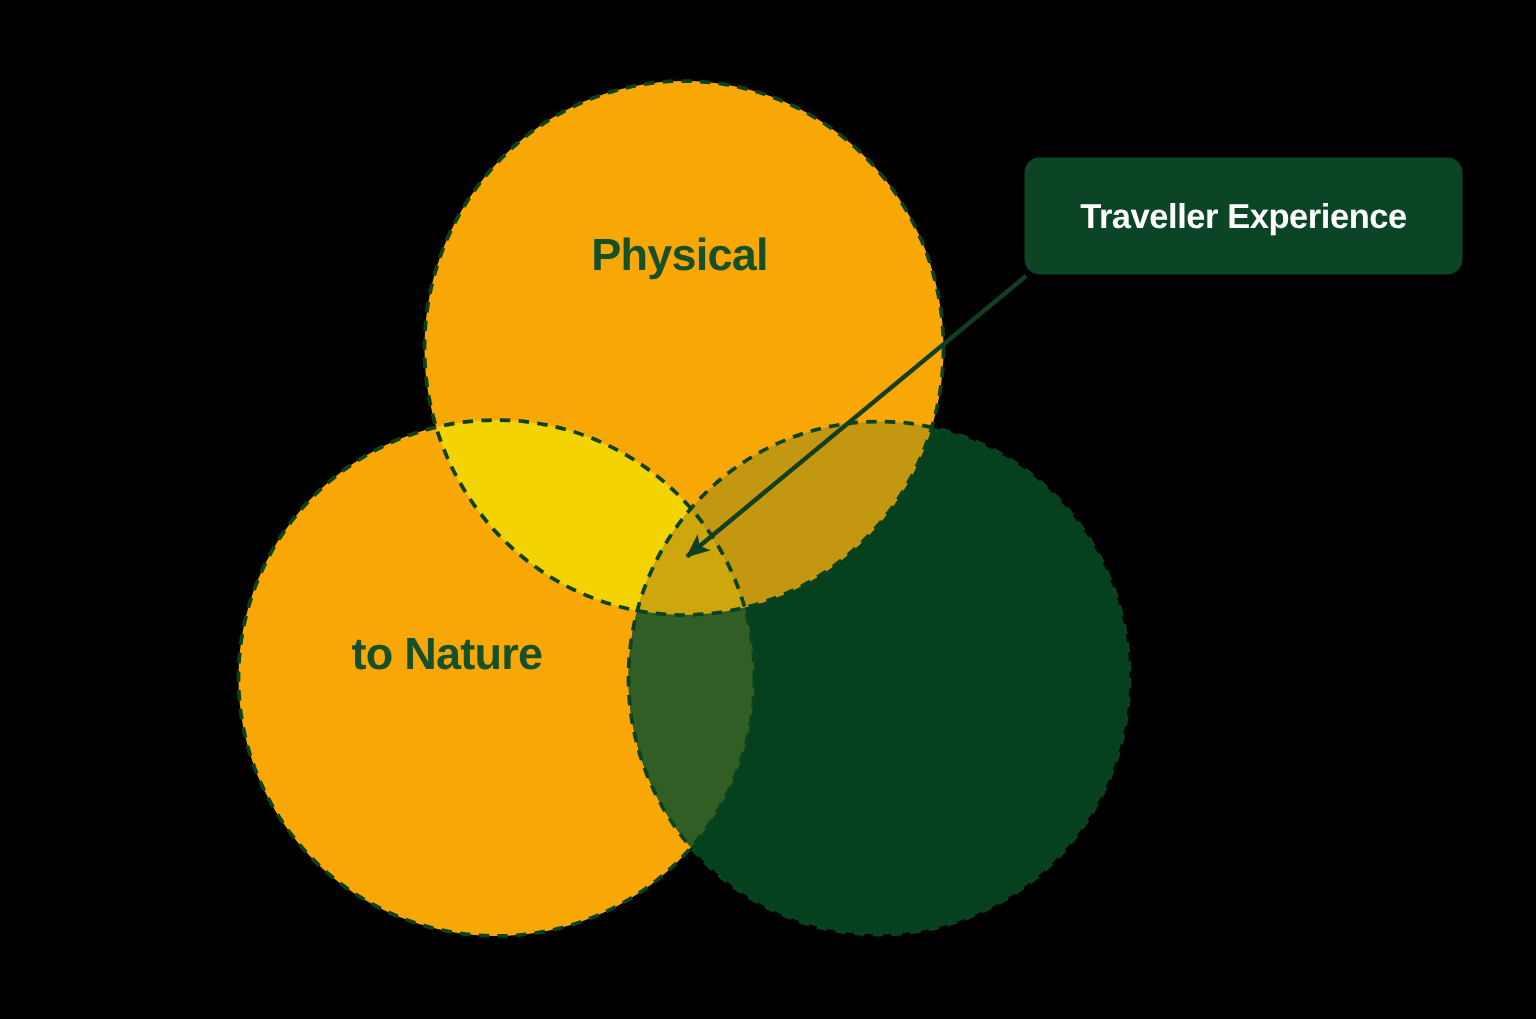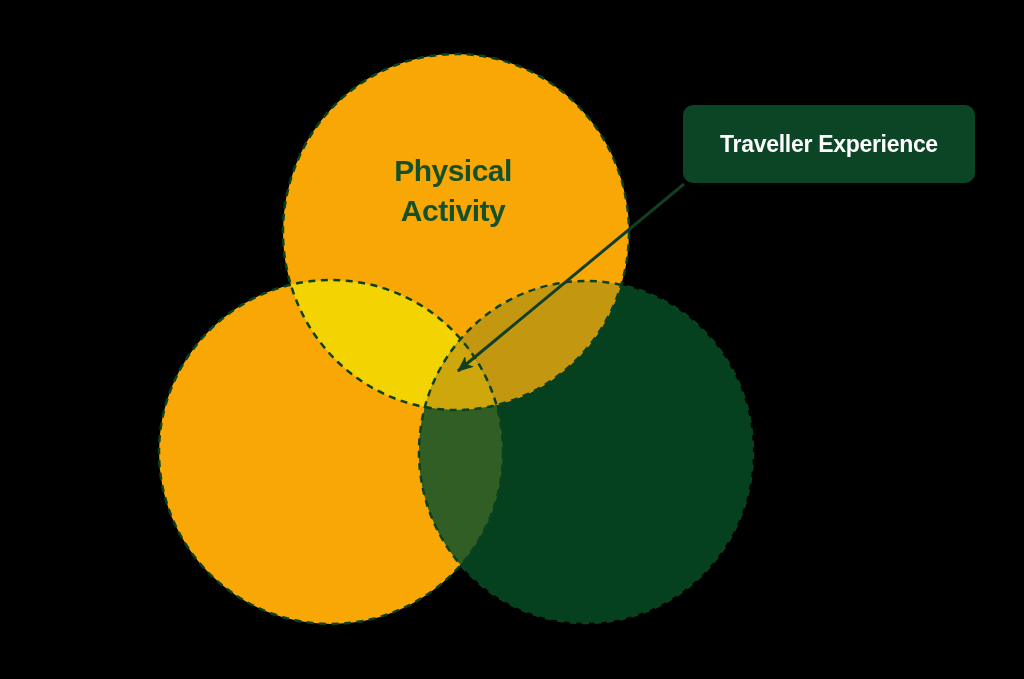--- a/index.html
+++ b/index.html
@@ -96,23 +96,23 @@
 
     <ellipse cx="456" cy="232" rx="173" ry="178" fill="none" stroke-width="2.5" stroke-dasharray="7 5.5" stroke="#0A4220"></ellipse>
     <ellipse cx="331" cy="452" rx="172" ry="172" fill="none" stroke-width="2.5" stroke-dasharray="7 5.5" stroke="#0A4220"></ellipse>
     <ellipse cx="586" cy="452" rx="167" ry="171" fill="none" stroke-width="2.5" stroke-dasharray="7 5.5" stroke="#0A4220"></ellipse>
 
     <line x1="684" y1="184" x2="458" y2="371" stroke-width="3" marker-end="url(#arrowHead)" stroke="#123F22"></line>
   </svg>
 
   <div class="circle-label label-physical">
     <span>Physical</span>
-    <span>Activity</span>
   </div>
 
   <div class="circle-label label-nature">
+    <span>to Nature</span>
   </div>
 
   <div class="callout-box">
     <span>Traveller Experience</span>
   </div>
 
 </div>
 
 </body></html>

